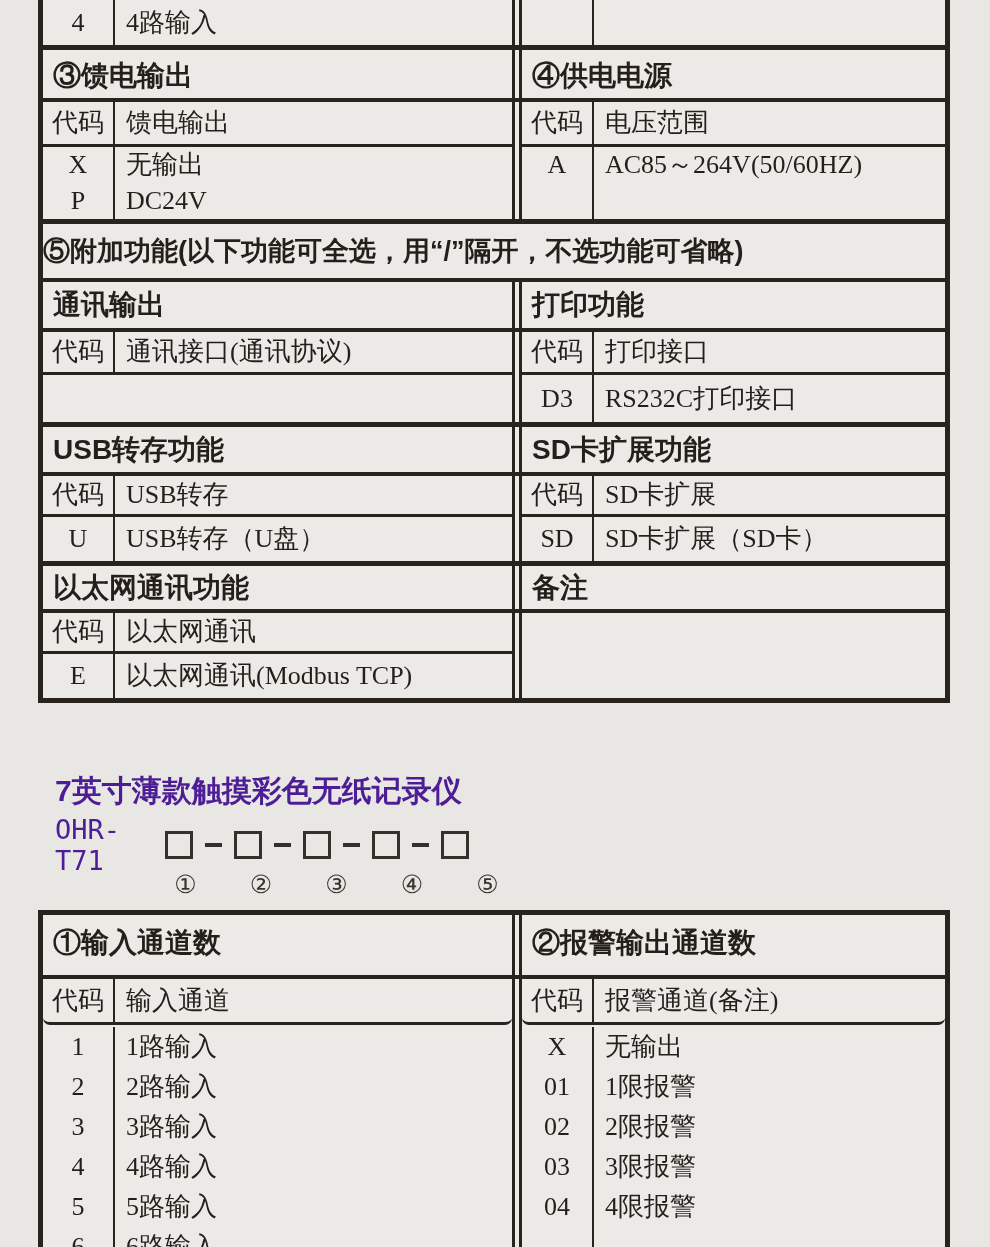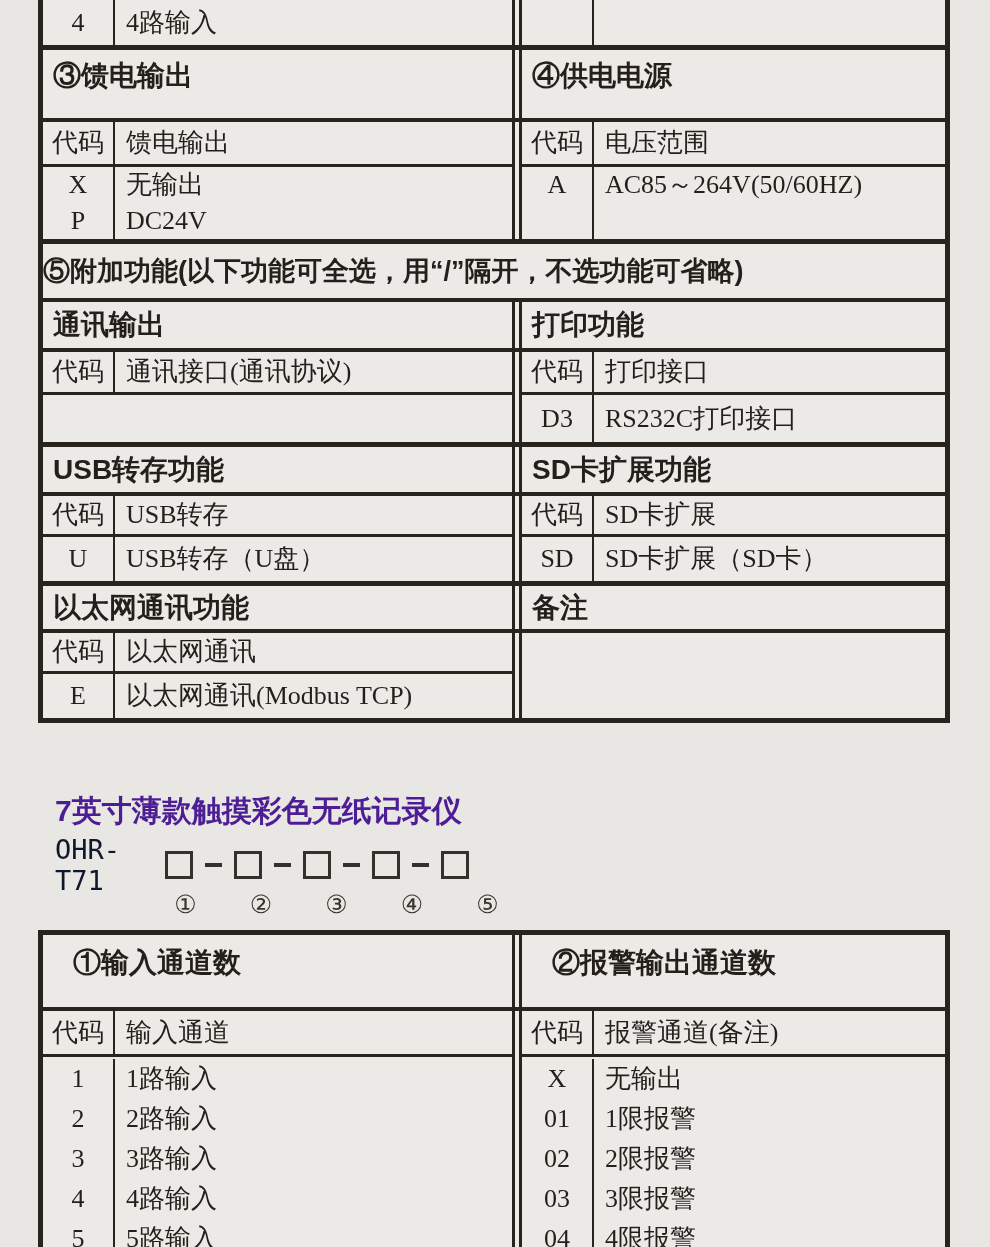--- a/index.html
+++ b/index.html
@@ -29,30 +29,30 @@
   .cols{display:flex;align-items:stretch;}
   .half-l{width:472px;box-sizing:border-box;border-right:3px solid var(--ink);display:flex;flex-direction:column;}
   .half-r{flex:1;margin-left:4px;box-sizing:border-box;border-left:3px solid var(--ink);display:flex;flex-direction:column;}
   .subrow{display:flex;align-items:stretch;}
   .bline{border-bottom:3px solid var(--ink);}
   .code{width:72px;box-sizing:border-box;border-right:2px solid var(--ink);text-align:center;}
   .desc{flex:1;padding-left:11px;}
   .lines{white-space:pre-line;}
   
   .h45{height:45px;line-height:45px;}
-  .h52{height:68px;line-height:52px;text-align:right;}
+  .h52{height:48px;line-height:52px;text-align:right;}
   .h42{height:42px;line-height:42px;}
   .h54{height:54px;line-height:54px;}
   .h46{height:46px;line-height:46px;}
   .h40{height:40px;line-height:40px;}
   .h47{height:47px;line-height:47px;}
   .h38{height:38px;line-height:38px;}
   .h44{height:44px;line-height:44px;}
-  .h43{height:43px;line-height:43px;}
-  .h56{height:72px;line-height:56px;padding-left:20px;}
+  .h43{height:43px;line-height:43px;border-radius:7px;}
+  .h56{height:60px;line-height:56px;}
   .lh36{line-height:36px;}
   .lh40{line-height:40px;}
   .pad-t2{padding-top:2px;}
   .title{
     font-family:"Liberation Sans", sans-serif;
     font-weight:bold;font-size:28px;
     padding-left:10px;
   }
   .fullrow{
     font-family:"Liberation Sans", sans-serif;
@@ -64,21 +64,21 @@
     margin:68px 0 0 55px;
     font-family:"Liberation Sans", sans-serif;
     font-weight:bold;font-size:30px;color:#4c1d95;
   }
   .modelrow{
     margin:16px 0 0 55px;height:34px;
     display:flex;align-items:center;
   }
   .prefix{
     font-family:"DejaVu Sans Mono", monospace;
-    font-size:27px;width:110px;flex:none;color:#0f172a;
+    font-size:27px;width:110px;flex:none;color:#4c1d95;
   }
   .mbox{
     width:28px;height:28px;flex:none;box-sizing:border-box;
     border:3px solid #35302b;background:transparent;
   }
   .mdash{
     width:17px;height:4px;flex:none;background:#35302b;margin:0 12px;
   }
   .markers{margin:8px 0 0 55px;height:30px;}
   .mspacer{display:inline-block;width:110px;}

